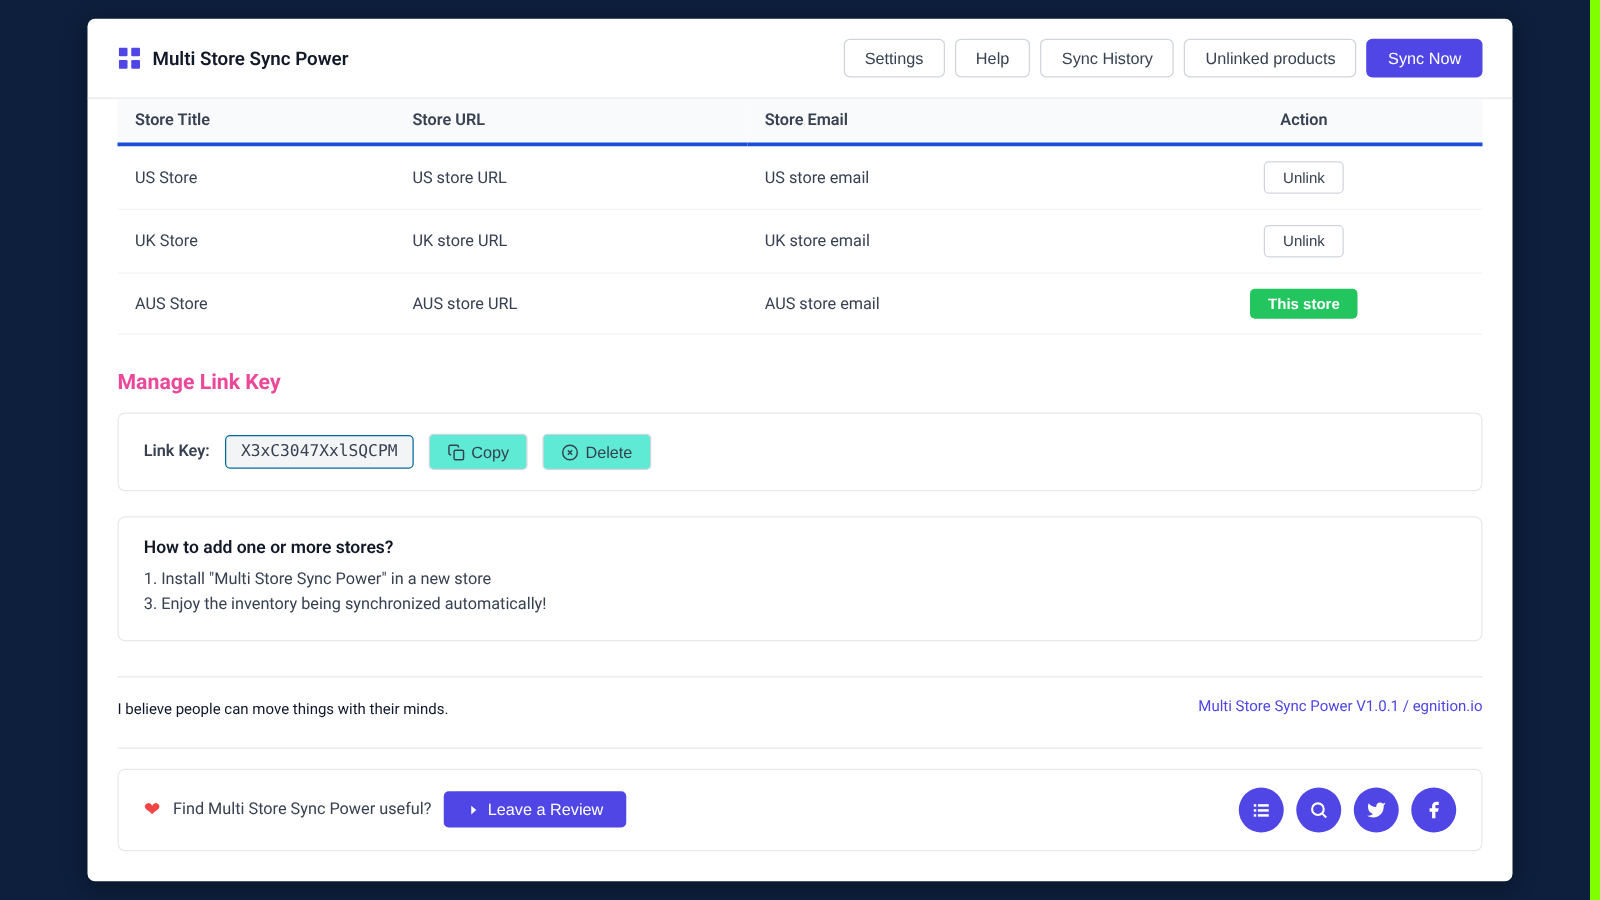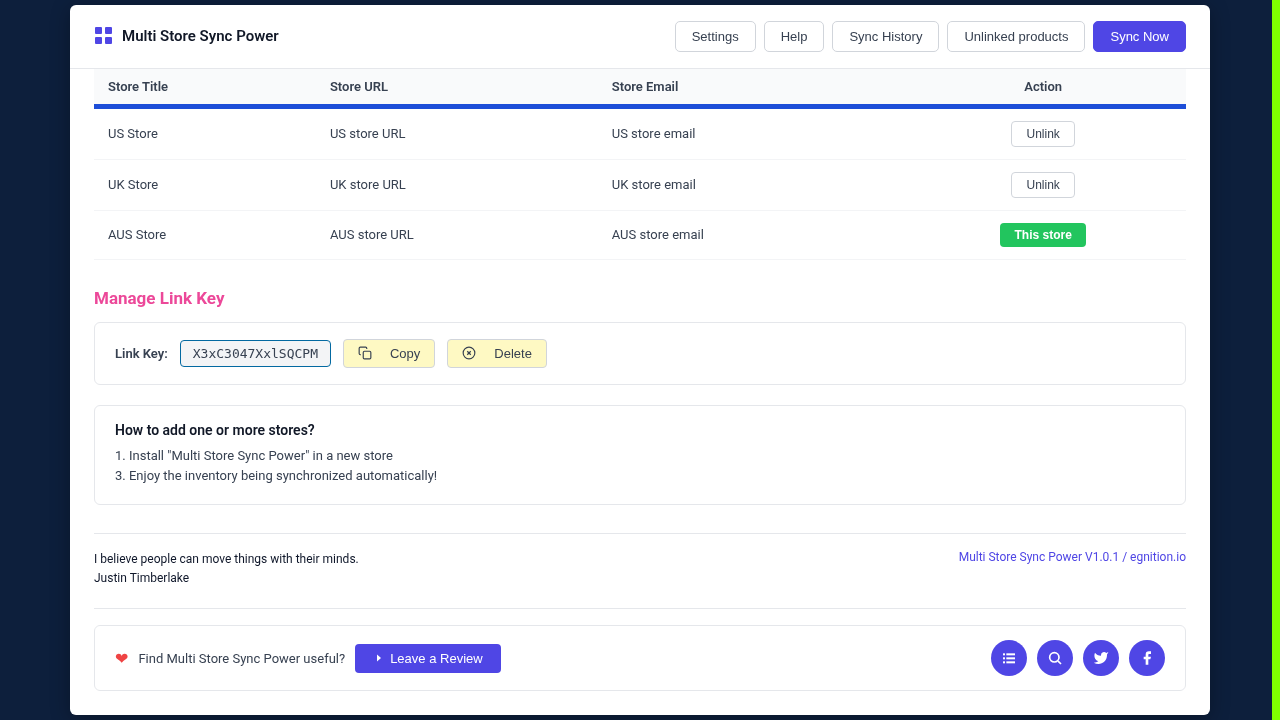--- a/index.html
+++ b/index.html
@@ -84,21 +84,21 @@
       border-collapse: collapse;
       margin-bottom: 28px;
     }
     .stores-table th {
       background: #f9fafb;
       padding: 10px 14px;
       text-align: left;
       font-size: 13px;
       font-weight: 600;
       color: #374151;
-      border-bottom: 5px solid #1d4ed8;
+      border-bottom: 3px solid #1d4ed8;
     }
     .stores-table th.action-col { text-align: center; }
     .stores-table td {
       padding: 12px 14px;
       color: #374151;
       font-size: 13px;
       border-bottom: 1px solid #f3f4f6;
     }
     .stores-table td.action-col { text-align: center; }
     .btn-unlink {
@@ -147,25 +147,25 @@
       border: 1px solid #0369a1;
       border-radius: 4px;
       padding: 5px 12px;
       font-size: 13px;
       color: #374151;
       font-family: monospace;
     }
     .btn-copy, .btn-delete {
       display: flex;
       align-items: center;
-      gap: 18px;
+      gap: 5px;
       padding: 6px 14px;
       border: 1px solid #d1d5db;
       border-radius: 4px;
-      background: #fef9c3;
+      background: #5eead4;
       font-size: 13px;
       color: #374151;
       cursor: pointer;
     }
     
     .how-to-box {
       border: 1px solid #e5e7eb;
       border-radius: 6px;
       padding: 16px 20px;
       margin-bottom: 28px;
@@ -356,21 +356,20 @@
       <ul class="how-to-list">
         <li>1. Install "Multi Store Sync Power" in a new store</li>
         <li>3. Enjoy the inventory being synchronized automatically!</li>
       </ul>
     </div>
 
     <hr class="footer-divider">
     <div class="footer-content">
       <div class="footer-quote">
         <div>I believe people can move things with their minds.</div>
-        <div>Justin Timberlake</div>
       </div>
       <a href="#" class="footer-link">Multi Store Sync Power V1.0.1 / egnition.io</a>
     </div>
 
     <hr class="footer-divider2">
 
     <div class="review-bar">
       <div class="review-left">
         <span class="heart-icon">❤</span>
         <span class="review-text">Find Multi Store Sync Power useful?</span>

